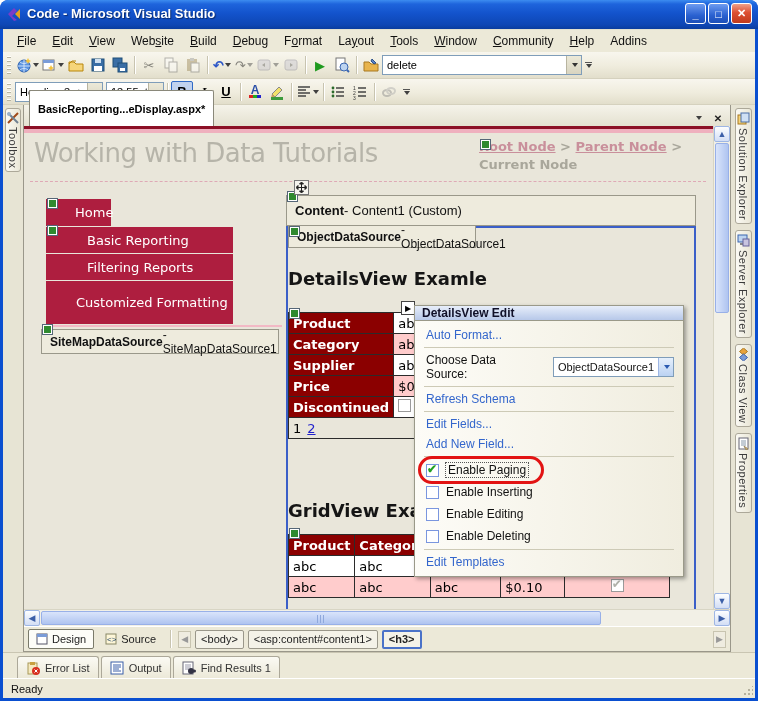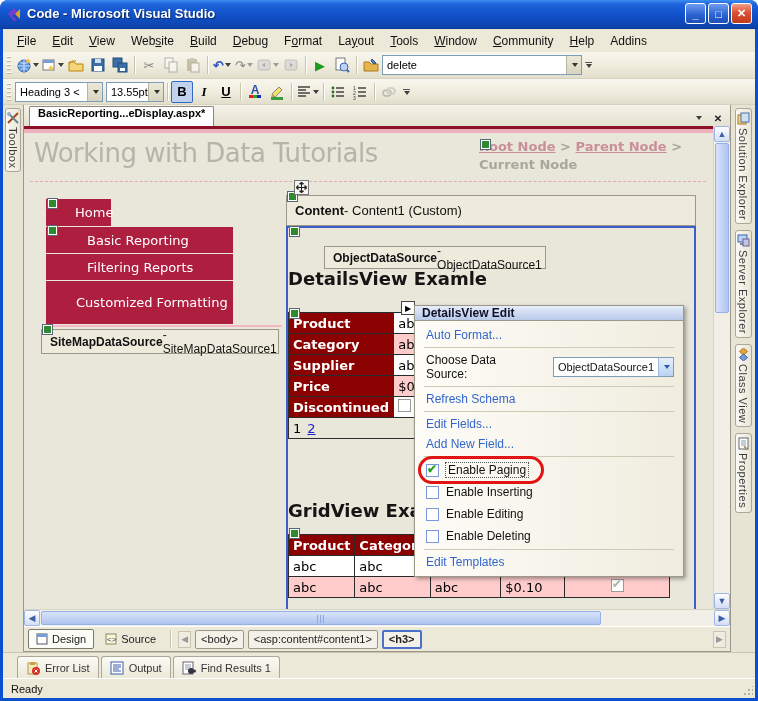--- a/index.html
+++ b/index.html
@@ -47,21 +47,21 @@
 
   
   .docwell { flex:1; display:flex; min-height:0; }
   .side-strip { width:20px; background:#E7E4D4; display:flex; flex-direction:column; align-items:center; padding-top:3px; }
   .side-strip.right { width:24px; }
   .vtab { border:1px solid #ACA899; border-radius:3px; background:linear-gradient(90deg,#FBFAF4,#E9E6D6); display:flex; flex-direction:column; align-items:center; padding:3px 1px; gap:3px; margin-bottom:6px; }
   .vtab .vlabel { writing-mode:vertical-lr; font-size:11px; color:#3a3a3a; letter-spacing:.5px; }
 
   .center { flex:1; display:flex; flex-direction:column; border:1px solid #9a978a; border-top:none; min-width:0; }
   .tabstrip { height:21px; background:linear-gradient(180deg,#F5F3EA,#E4E1D0); display:flex; align-items:flex-end; }
-  .doc-tab { height:20px; background:#fff; border:1px solid #8a887a; border-bottom:none; border-radius:2px 2px 0 0; display:flex; padding:0 8px; font-size:11px; font-weight:bold; margin-left:5px; }
+  .doc-tab { height:36px; background:#fff; border:1px solid #8a887a; border-bottom:none; border-radius:2px 2px 0 0; display:flex; align-items:center; padding:0 8px; font-size:11px; font-weight:bold; margin-left:5px; }
   .tabstrip .spacer { flex:1; }
   .strip-btn { width:16px; height:16px; display:flex; align-items:center; justify-content:center; font-size:10px; color:#222; margin-right:4px; font-weight:bold; }
 
   .design-row { flex:1; display:flex; min-height:0; }
 
   
   .surface { position:relative; flex:1; background:#E9E6DA; overflow:hidden; font-family:"DejaVu Sans", sans-serif; }
   .band-maroon { position:absolute; left:0; top:0; right:0; height:3px; background:#8C1026; }
   .band-pink { position:absolute; left:0; top:3px; right:0; height:4px; background:#EFB0BE; }
   .page-title { position:absolute; left:10px; top:12px; font-size:26px; color:#B6B4A9; letter-spacing:-0.5px; white-space:nowrap; }
@@ -472,21 +472,21 @@
 
             <span class="glyph" style="left:263px; top:65px;"></span>
             <div class="ctl-label" style="left:262px; top:69px; width:410px; height:31px; font-size:13px;">
               <b>Content</b>
                 <span> - Content1 (Custom)</span>
             </div>
 
             <div class="content-region"></div>
 
             <span class="glyph" style="left:265px; top:100px;"></span>
-            <div class="ctl-label" style="left:264px; top:120px; width:222px; height:23px;margin-left:36px;">
+            <div class="ctl-label" style="left:264px; top:99px; width:188px; height:23px;">
               <b>ObjectDataSource</b>
                 <span> - ObjectDataSource1</span>
             </div>
 
             <div class="h3head" style="left:264px; top:142px;">DetailsView Examle</div>
 
             <span class="glyph" style="left:265px; top:182px; z-index:5;"></span>
             <table class="dv" style="left:264px; top:186px;">
               <tbody>
                   <tr>

